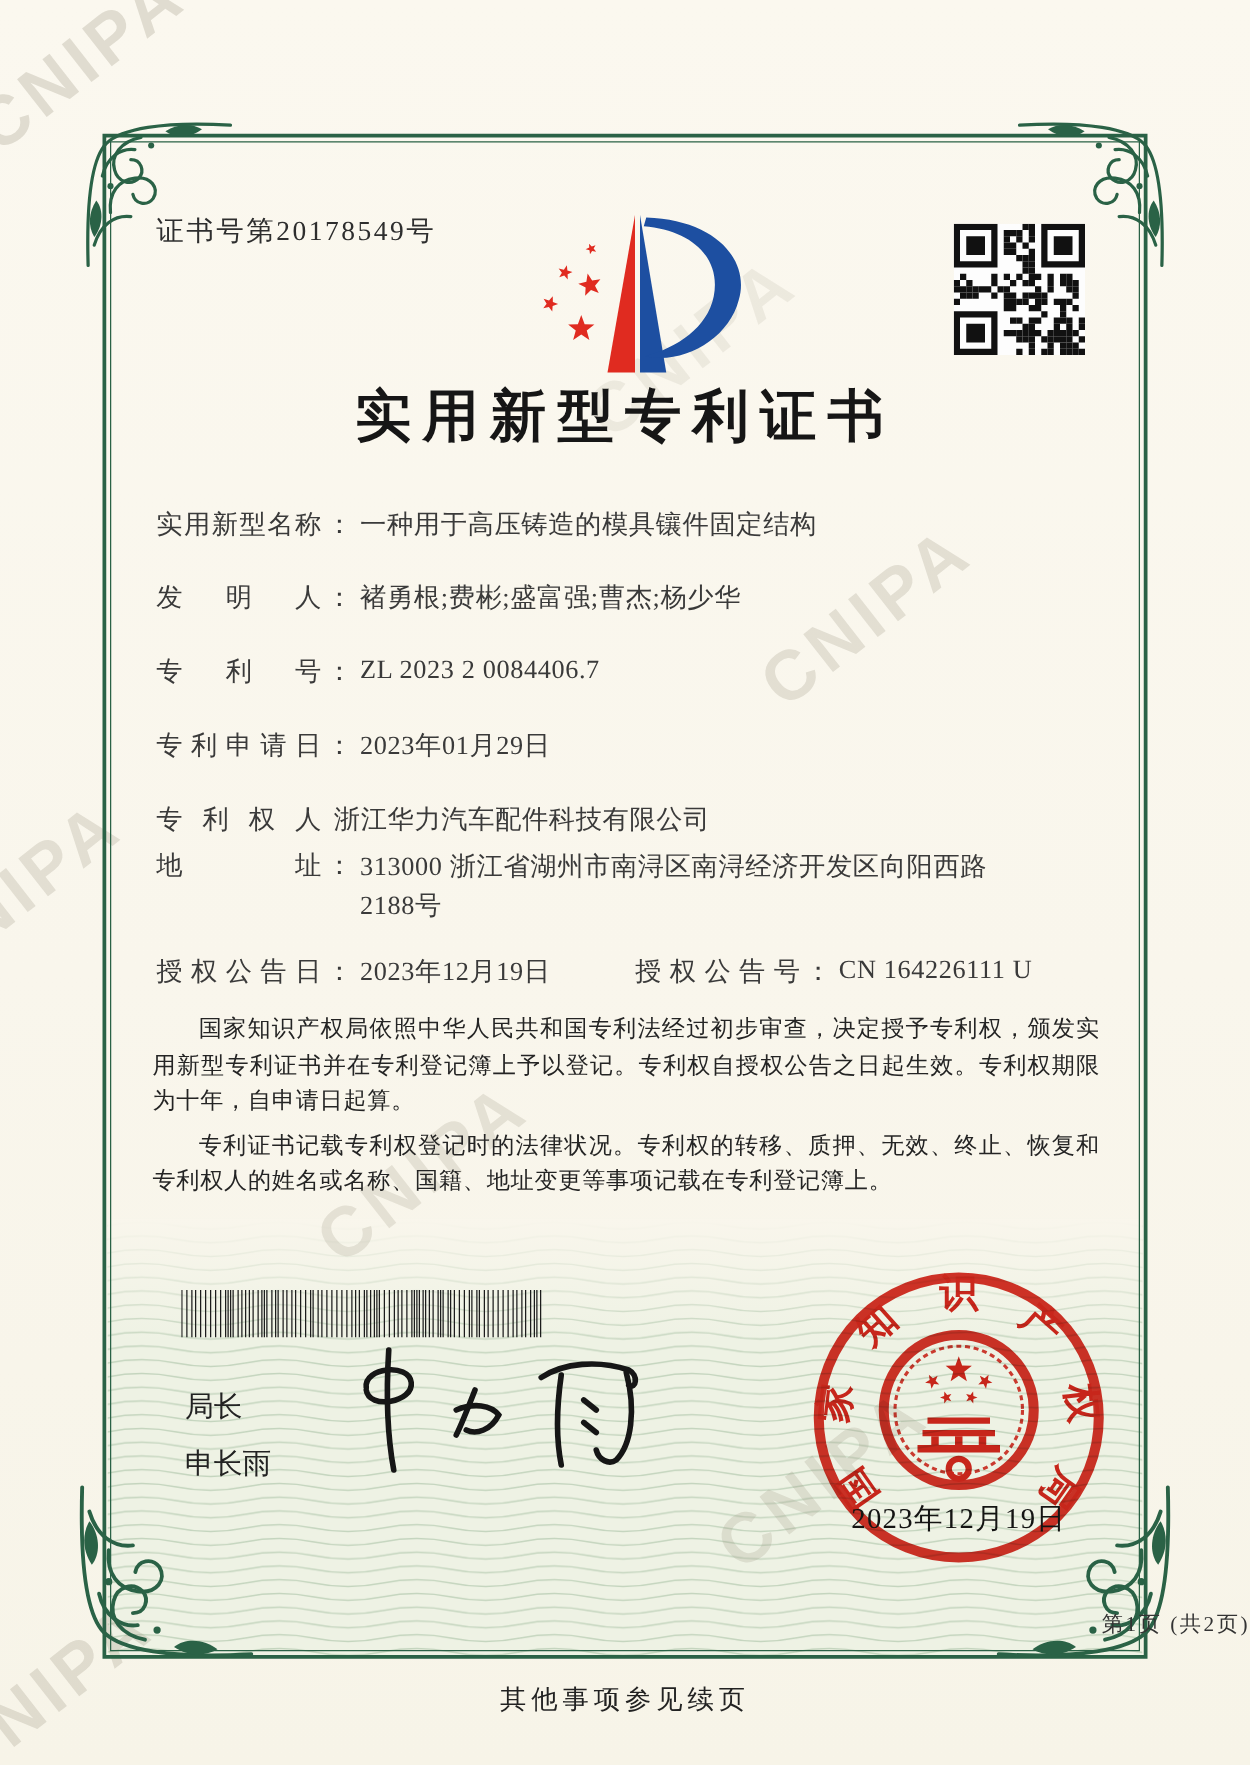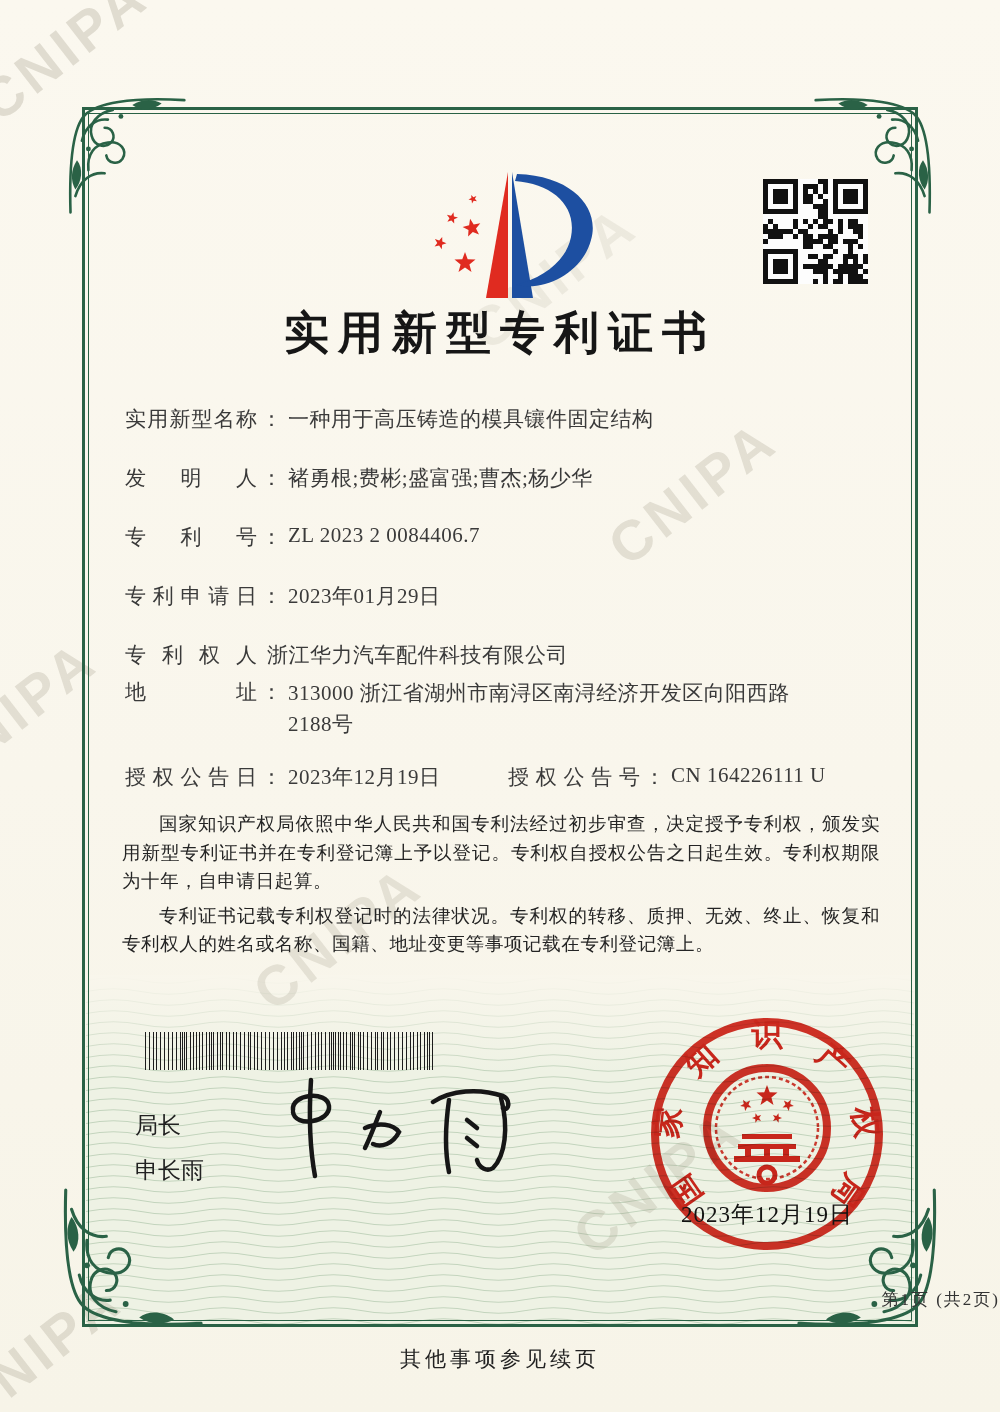--- a/index.html
+++ b/index.html
@@ -39,21 +39,21 @@
   
   .paras{position:absolute;left:122px;top:810px;width:758px;z-index:3;color:#242424;}
   .paras p{margin:0;font-size:18.5px;line-height:28.5px;text-indent:2em;
       text-align:justify;letter-spacing:0.6px;}
   .paras p + p{margin-top:8px;font-family:Liberation Mono, monospace;}
   
   .barcode{position:absolute;left:145px;top:1032px;width:292px;height:38px;z-index:3;
       font-size:0;white-space:nowrap;overflow:hidden;}
   .barcode span{display:inline-block;height:100%;background:#1c1c1c;}
   
-  .officer{position:absolute;left:135px;top:1110px;z-index:3;
+  .officer{position:absolute;left:148px;top:1110px;z-index:3;
       font-family:"Liberation Sans","DejaVu Sans",sans-serif;font-size:23px;color:#222;}
   .officer .nm{margin-top:14px;}
   .signature{position:absolute;left:265px;top:1072px;z-index:3;}
   
   .seal{position:absolute;left:645px;top:1010px;z-index:5;mix-blend-mode:multiply;}
   .seal-char{font-size:31px;font-weight:bold;fill:#d5281e;
       font-family:"Liberation Serif","DejaVu Serif",serif;}
   .seal-date{font-size:23px;fill:#151515;letter-spacing:1px;
       font-family:"Liberation Serif","DejaVu Serif",serif;}
   
@@ -116,20 +116,21 @@
   <svg class="flourish tr" style="left:814px;top:92px" width="122" height="122">
       <use href="#flourish"></use>
     </svg>
   <svg class="flourish bl" style="left:58px;top:1188px" width="145" height="145">
       <use href="#flourish"></use>
     </svg>
   <svg class="flourish br" style="left:797px;top:1188px" width="145" height="145">
       <use href="#flourish"></use>
     </svg>
 
+  <div class="certno">证书号第20178549号</div>
 
   <svg class="logo" width="185" height="138" viewBox="0 0 185 138">
     <g id="logo-stars" fill="#e02b20">
         <path d="M51.2,28.9L53.4,31.2L56.4,30.1L54.9,32.8L56.9,35.3L53.7,34.7L52.0,37.4L51.6,34.2L48.5,33.4L51.4,32.0Z" fill="#e02b20"></path>
         <path d="M33.5,46.2L33.9,50.4L38.0,51.6L34.1,53.3L34.2,57.6L31.4,54.4L27.4,55.8L29.5,52.2L26.9,48.8L31.1,49.7Z" fill="#e02b20"></path>
         <path d="M50.1,52.7L53.7,58.4L60.3,57.3L56.0,62.5L59.0,68.4L52.8,65.9L48.1,70.6L48.5,64.0L42.6,60.9L49.1,59.3Z" fill="#e02b20"></path>
         <path d="M22.2,70.9L22.3,75.5L26.5,77.2L22.1,78.7L21.8,83.2L19.1,79.6L14.6,80.6L17.3,76.9L14.9,73.0L19.2,74.4Z" fill="#e02b20"></path>
         <path d="M45.0,86.0L47.7,93.3L55.5,93.6L49.4,98.4L51.5,105.9L45.0,101.6L38.5,105.9L40.6,98.4L34.5,93.6L42.3,93.3Z" fill="#e02b20"></path>
       </g>
     <polygon points="88,6 66,132 88,132" fill="#e02b20"></polygon>

